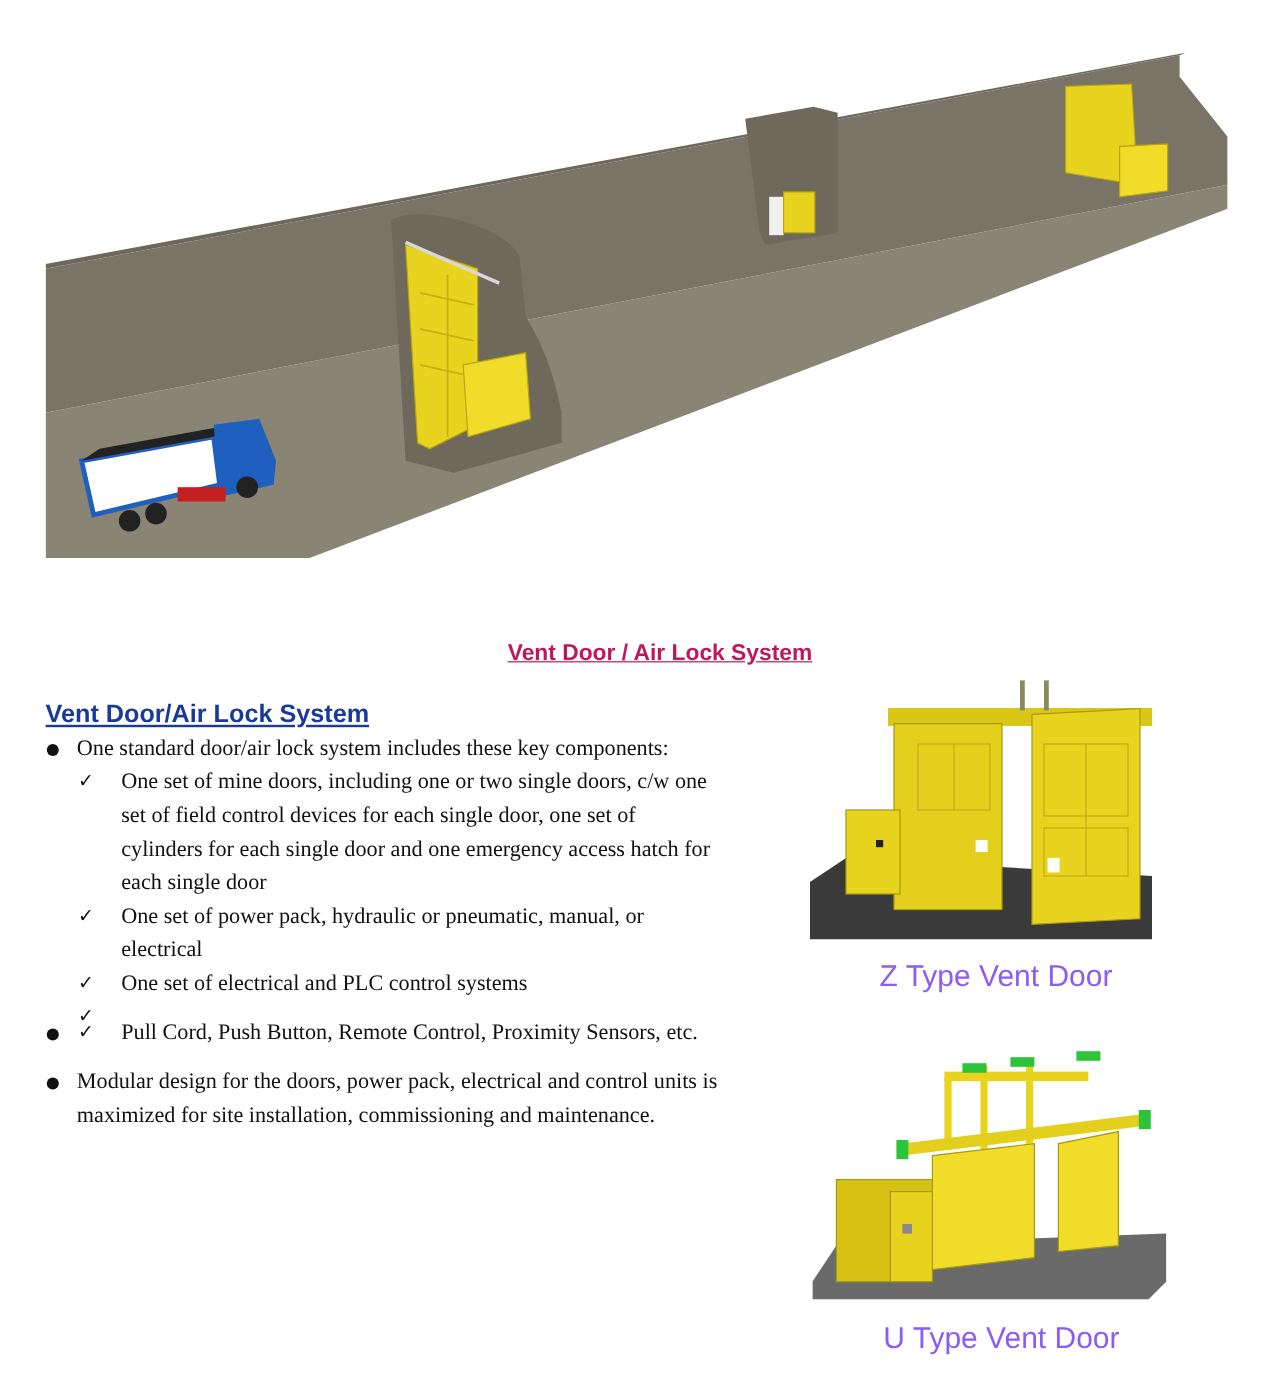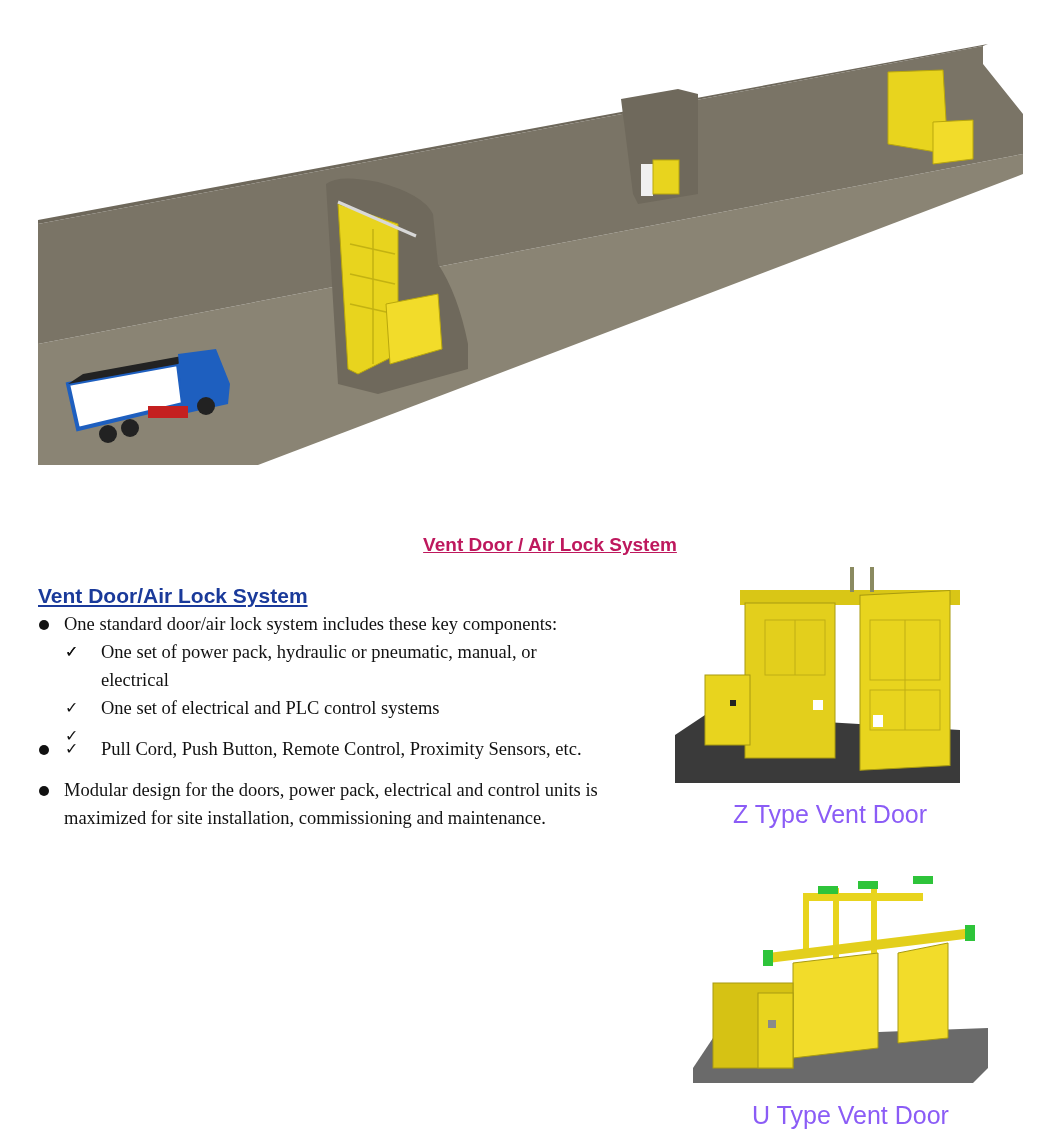--- a/index.html
+++ b/index.html
@@ -30,21 +30,21 @@
     .bullet .dot {
       position: absolute; left: 1px; top: 10px; width: 10px; height: 10px;
       border-radius: 50%; background: #111;
     }
     .sub { position: relative; padding-left: 63px; }
     .sub .check { position: absolute; left: 27px; top: 0; font-size: 16px; }
     .figure {
       position: absolute; text-align: center; font-size: 25px; color: #8b5cf6;
     }
     .fig-z { left: 675px; top: 565px; width: 310px; }
-    .fig-u { left: 693px; top: 868px; width: 315px; }
+    .fig-u { left: 677px; top: 868px; width: 315px; }
     .fig-z svg { width: 285px; height: 218px; display: block; }
     .fig-u svg { width: 295px; height: 215px; display: block; }
     .fig-z .caption { position: absolute; left: 0; width: 310px; top: 235px; text-align: center; }
     .fig-u .caption { position: absolute; left: 0; width: 315px; top: 233px; text-align: center; }
   </style>
 </head>
 <body>
 
 <div class="hero">
   <svg viewBox="0 0 985 421" preserveAspectRatio="none">
@@ -88,20 +88,21 @@
 <div class="doc-title">Vent Door / Air Lock System</div>
 
 <div class="section-heading">Vent Door/Air Lock System</div>
 
 <div class="content">
   <div class="bullet">
     <span class="dot"></span>
     <span>One standard door/air lock system includes these key components:</span>
     <div class="sub" style="margin-left:-26px;">
       <span class="check">✓</span>
+      <span>One set of mine doors, including one or two single doors, c/w one set of field control devices for each single door, one set of cylinders for each single door and one emergency access hatch for each single door</span>
     </div>
     <div class="sub" style="margin-left:-26px;">
       <span class="check">✓</span>
       <span>One set of power pack, hydraulic or pneumatic, manual, or electrical</span>
     </div>
     <div class="sub" style="margin-left:-26px;">
       <span class="check">✓</span>
       <span>One set of electrical and PLC control systems</span>
     </div>
     <div class="sub" style="margin-left:-26px;">

